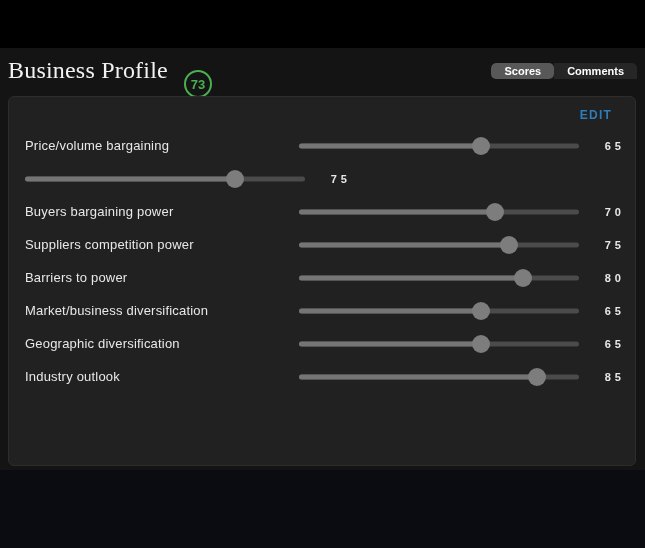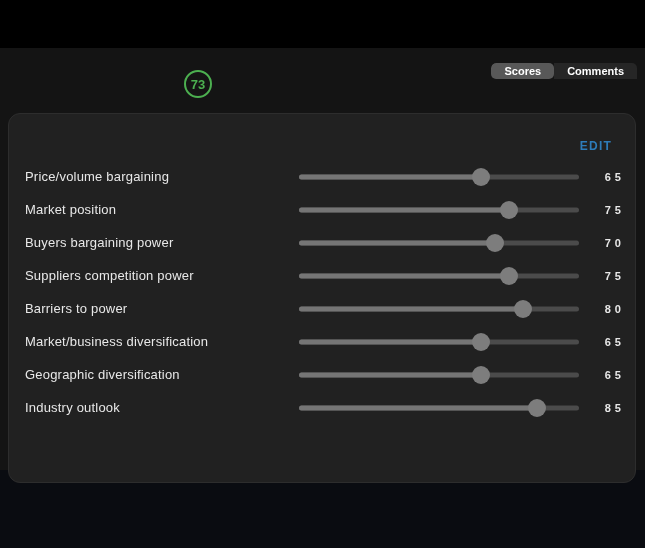--- a/index.html
+++ b/index.html
@@ -31,23 +31,23 @@
   }
   .tab{
     height:16px;display:flex;align-items:center;justify-content:center;
     padding:0 13px;font-size:11px;font-weight:bold;color:#fff;
     background:#262626;cursor:pointer;white-space:nowrap;
   }
   .tab.active{background:#585858;border-radius:5px;}
 
   
   .panel{
-    position:absolute;left:8px;top:113px;width:628px;height:370px;
-    background:#212121;border:1px solid #2d2d2d;border-radius:12px;
-    box-sizing:border-box;padding:20px 14px 0 16px;
+    position:absolute;left:8px;top:96px;width:628px;height:370px;
+    background:#212121;border:1px solid #2d2d2d;border-radius:6px;
+    box-sizing:border-box;padding:6px 14px 0 16px;
   }
   .edit-row{height:24px;display:flex;justify-content:flex-end;align-items:center;padding-right:9px;}
   .edit-link{
     color:var(--blue);font-size:12px;font-weight:bold;letter-spacing:1.2px;
     cursor:pointer;
   }
   .rows{margin-top:2px;}
   .row{height:33px;display:flex;align-items:center;}
   .row-label{flex:1;font-size:13px;color:#e8e8e8;letter-spacing:.2px;}
   .slider{position:relative;width:280px;height:18px;flex:0 0 280px;cursor:pointer;}
@@ -69,20 +69,21 @@
   }
 </style>
 </head>
 <body>
 
 <div class="stage" style="--green: #4caf50; --blue: #2e7cb9; --fill: #757575; --rail: #4b4b4b; --thumb: #7d7d7d;">
   <div class="top-strip"></div>
   <div class="bottom-band"></div>
 
   <div class="header">
+    <div class="page-title">Business Profile</div>
     <div class="score-badge">
       <span>73</span>
     </div>
     <div class="tabs" id="tabs">
   <div class="tab active">
           <span>Scores</span>
         </div>
 
   <div class="tab">
           <span>Comments</span>
@@ -99,21 +100,20 @@
     <span class="row-label">Price/volume bargaining</span>
     <div class="slider">
       <div class="rail"></div>
       <div class="fill" style="width: 65%;"></div>
       <div class="thumb" style="left: 65%;"></div>
     </div>
     <span class="row-value">65</span>
   </div>
 
   <div class="row">
-    <span class="row-label">Market position</span>
     <div class="slider">
       <div class="rail"></div>
       <div class="fill" style="width: 75%;"></div>
       <div class="thumb" style="left: 75%;"></div>
     </div>
     <span class="row-value">75</span>
   </div>
 
   <div class="row">
     <span class="row-label">Buyers bargaining power</span>

